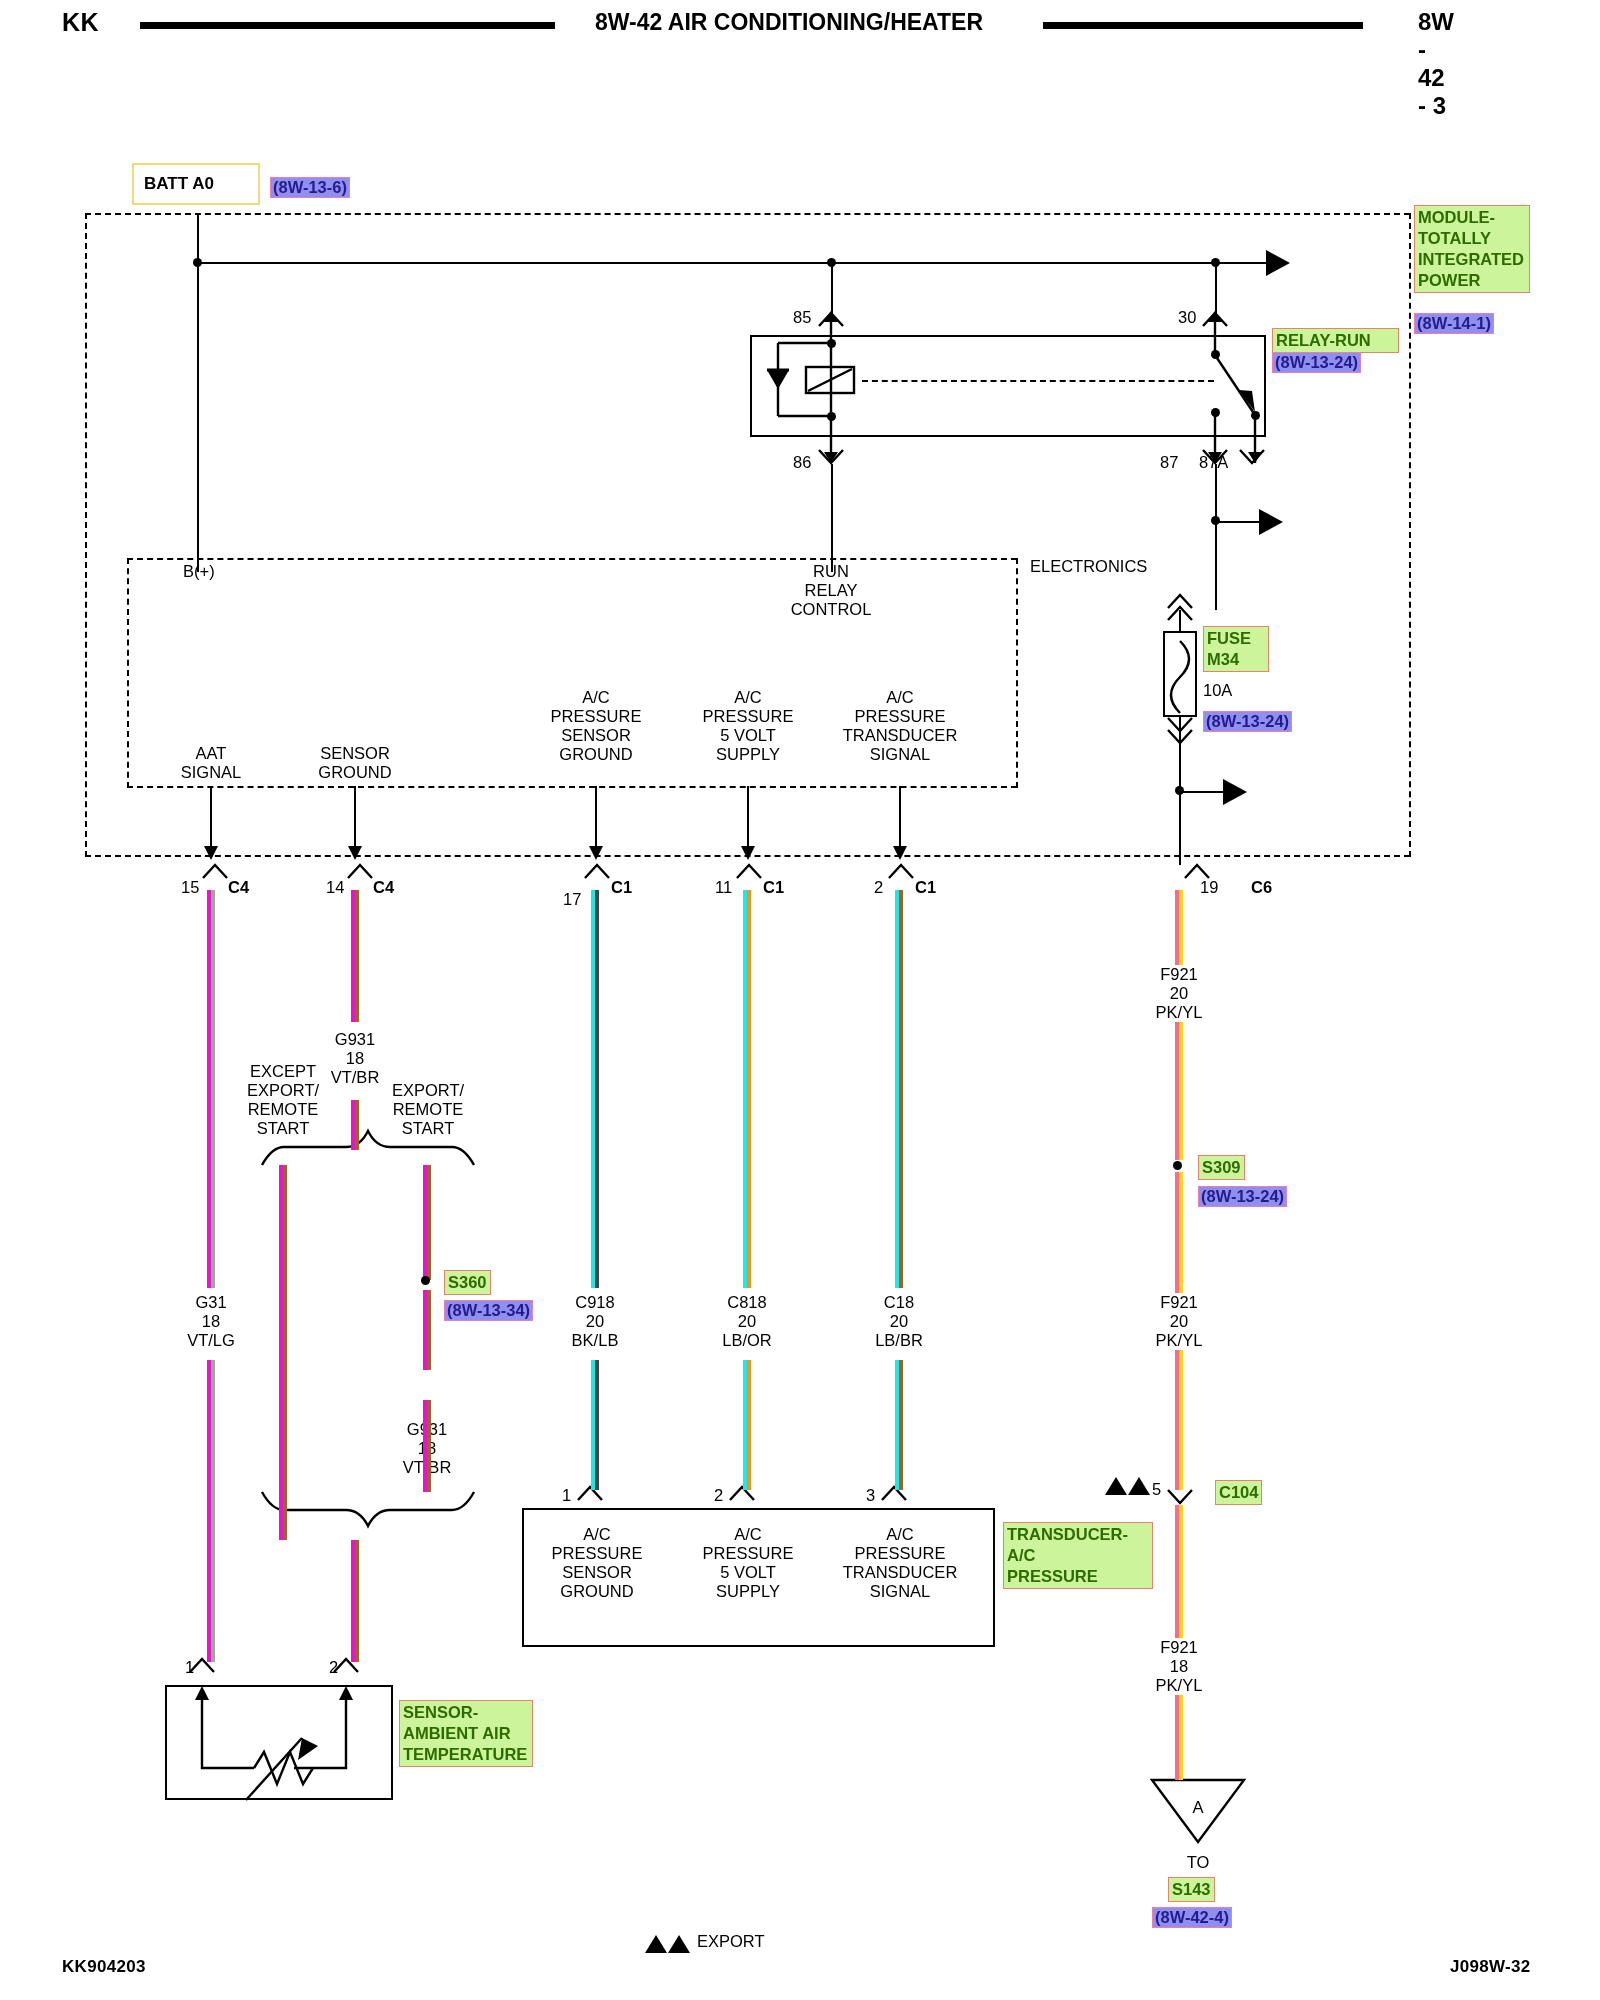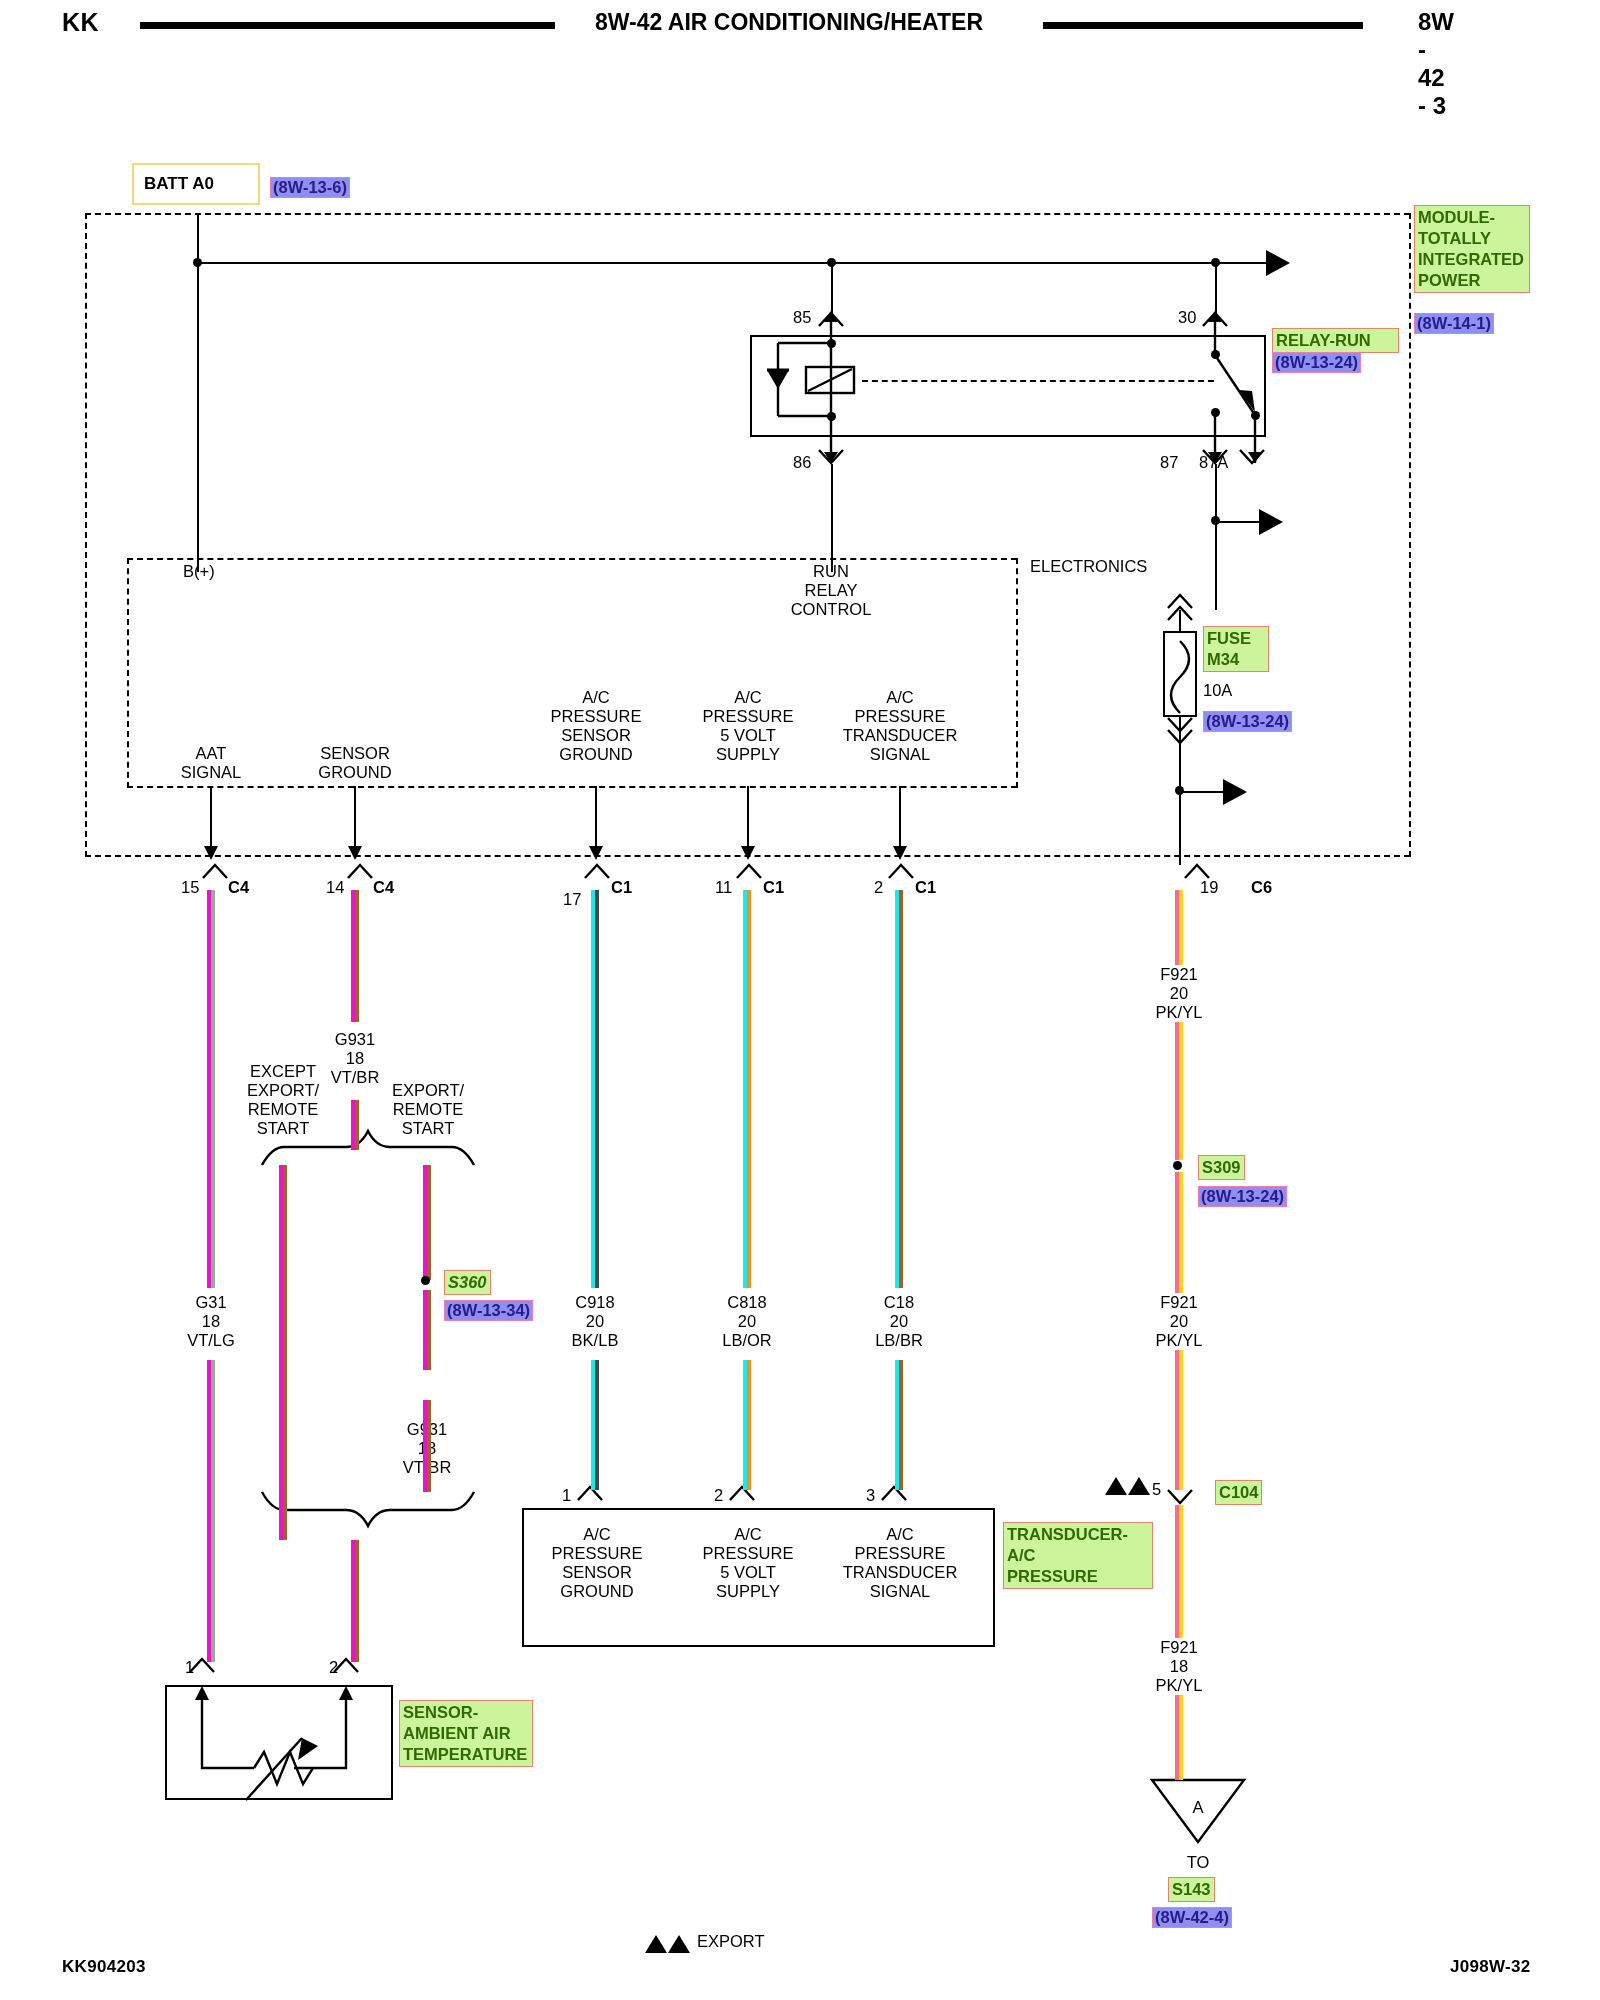--- a/index.html
+++ b/index.html
@@ -269,21 +269,21 @@
 <div class="wire" style="left:279px;top:1165px;height:375px;">
   <i style="background:#e814c8"></i>
     <i style="background:#a0622a"></i>
 </div>
 
 <div class="wire" style="left:423px;top:1165px;height:115px;">
   <i style="background:#e814c8"></i>
     <i style="background:#a0622a"></i>
 </div>
 <div class="dot" style="left:421px;top:1276px;"></div>
-<div class="lbl-green" style="left:444px;top:1270px;font-style:italic;">S360</div>
+<div class="lbl-green" style="left:444px;top:1270px;">S360</div>
 <div class="lbl-purple" style="left:444px;top:1300px;">(8W-13-34)</div>
 <div class="wire" style="left:423px;top:1290px;height:80px;">
   <i style="background:#e814c8"></i>
     <i style="background:#a0622a"></i>
 </div>
 <div class="txt c" style="left:427px;top:1420px;white-space:pre-line;"><span>G931</span><br><span>18</span><br><span>VT/BR</span></div>
 <div class="wire" style="left:423px;top:1400px;height:92px;">
   <i style="background:#e814c8"></i>
     <i style="background:#a0622a"></i>
 </div>

